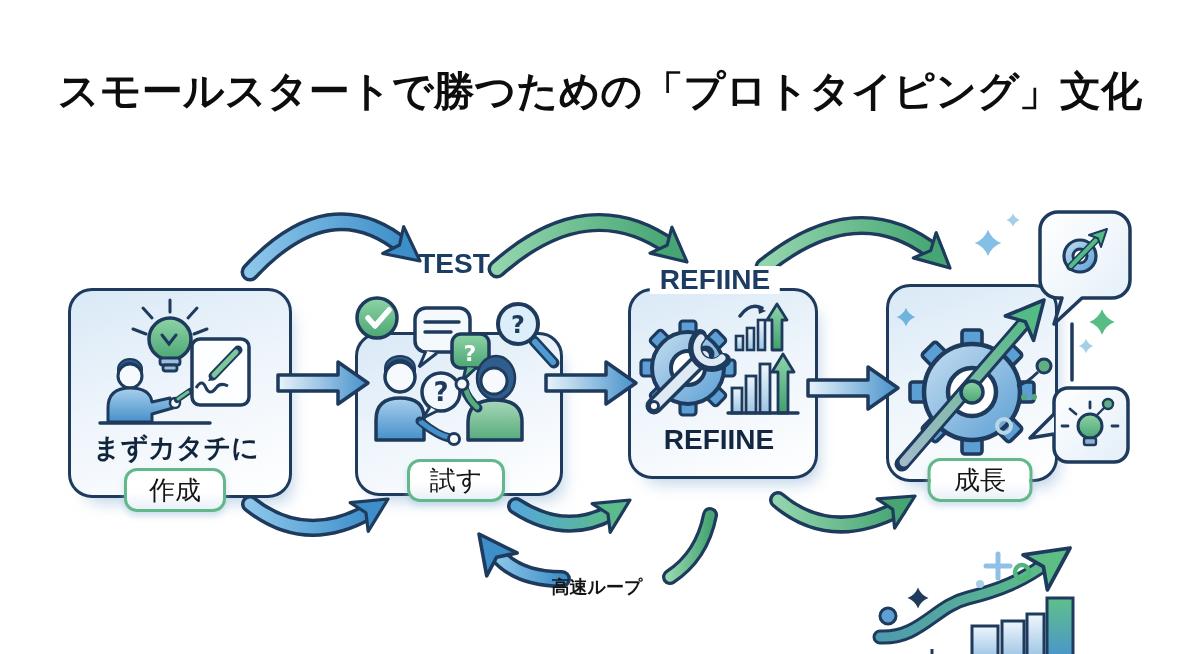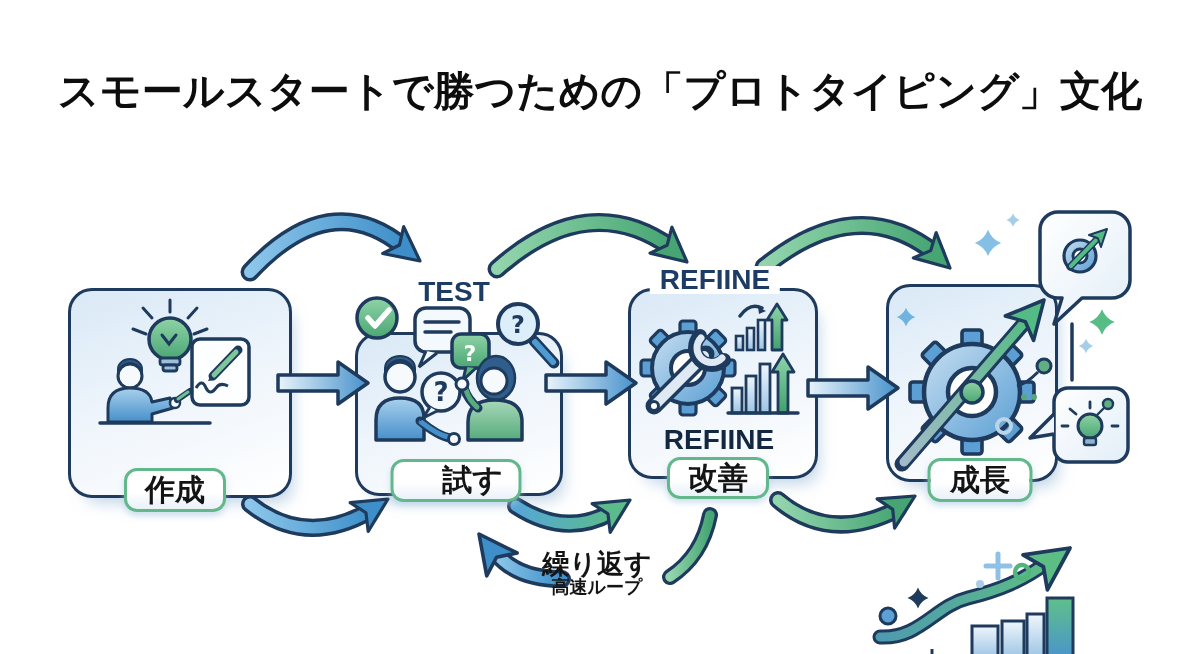--- a/index.html
+++ b/index.html
@@ -22,21 +22,21 @@
     color:#1d3c63;z-index:3;white-space:nowrap;
   }
   .on-border{background:#ffffff;padding:0 10px;line-height:1;}
   .caption{
     position:absolute;transform:translateX(-50%);font-weight:900;color:#10253c;
     z-index:3;white-space:nowrap;
   }
   .badge{
     position:absolute;transform:translateX(-50%);display:flex;align-items:center;justify-content:center;
     background:linear-gradient(180deg,#ffffff 55%,#e9f1f8);
-    border:3px solid #62b88b;border-radius:13px;font-weight:700;font-size:30px;color:#141414;
+    border:3px solid #62b88b;border-radius:13px;font-weight:400;font-size:26px;color:#141414;
     z-index:3;box-shadow:0 4px 6px rgba(170,200,225,.55);white-space:nowrap;
   }
   .loop-note{
     position:absolute;transform:translateX(-50%);font-weight:900;color:#141414;
     z-index:3;white-space:nowrap;text-align:center;
   }
   svg.overlay{position:absolute;left:0;top:0;z-index:2;pointer-events:none;}
 </style>
 </head>
 <body>
@@ -340,26 +340,25 @@
       <use href="#sp4" transform="translate(918,562) scale(0.95)" fill="#1e3a5c"></use>
       <g stroke="#8fc1e6" stroke-width="5" stroke-linecap="round">
         <line x1="998" y1="518" x2="998" y2="542"></line>
           <line x1="986" y1="530" x2="1010" y2="530"></line>
       </g>
       <circle cx="980" cy="548" r="4" fill="#a9cfe8"></circle>
       <circle cx="1022" cy="536" r="7" fill="none" stroke="#52b57e" stroke-width="4.5"></circle>
     </g>
   </svg>
 
-  <div class="stage-label" style="left:454px;top:240px;">TEST</div>
+  <div class="stage-label" style="left:454px;top:212px;">TEST</div>
   <div class="stage-label on-border" style="left:715px;top:230px;">REFIINE</div>
 
+  <div class="caption" style="left:176px;top:394px;font-size:27px;">まずカタチに</div>
   <div class="caption" style="left:719px;top:388px;font-size:28px;color:#132740;">REFIINE</div>
 
   <div class="badge" style="left:175px;top:432px;width:96px;height:38px;">作成</div>
-  <div class="badge" style="left:456px;top:423px;width:92px;height:37px;padding-left:33px;">試す</div>
-  <div class="badge" style="left:718px;top:421px;width:96px;height:36px;">改善</div>
+  <div class="badge" style="left:456px;top:423px;width:92px;height:37px;">試す</div>
   <div class="badge" style="left:980px;top:422px;width:99px;height:38px;">成長</div>
 
-  <div class="loop-note" style="left:597px;top:510px;font-size:27px;">繰り返す</div>
   <div class="loop-note" style="left:597px;top:539px;font-size:18px;">高速ループ</div>
 
 </div>
 
 </body></html>

